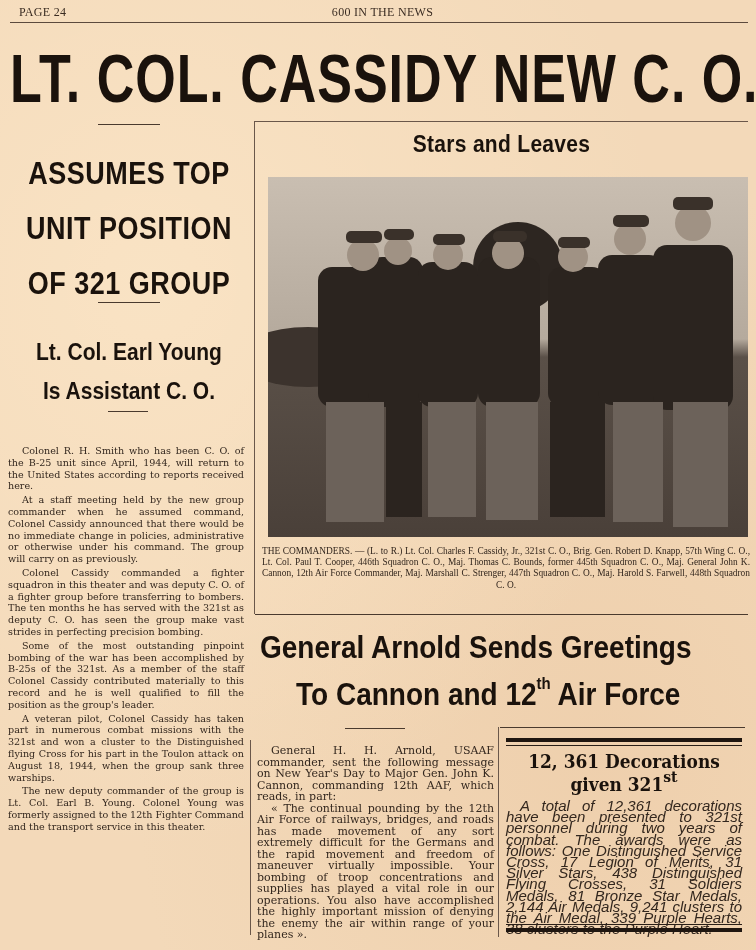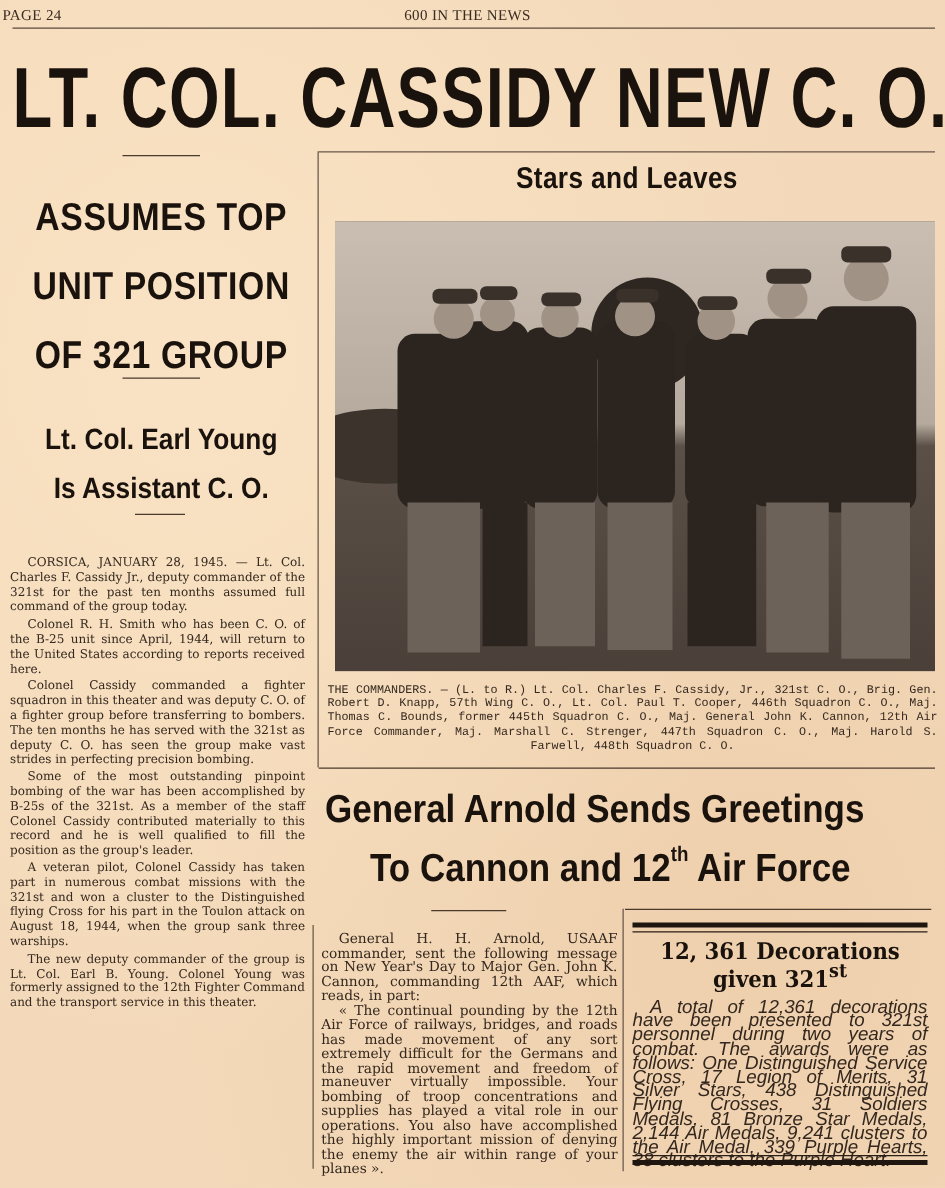--- a/index.html
+++ b/index.html
@@ -9,21 +9,21 @@
     background-image:
       radial-gradient(ellipse at 20% 30%, rgba(255,235,205,0.55), rgba(0,0,0,0) 60%),
       radial-gradient(ellipse at 80% 80%, rgba(230,190,150,0.35), rgba(0,0,0,0) 55%);
     color: #2a1f17;
     font-family: "DejaVu Serif", serif;
     position: relative;
   }
   .page { position: absolute; left: 0; top: 0; width: 756px; height: 950px; }
 
   
-  .running-head { position: absolute; top: 5px; left: 2px; right: 10px; height: 16px;
+  .running-head { position: absolute; top: 5px; left: 19px; right: 10px; height: 16px;
     font-family: "Liberation Serif", serif; font-size: 12px; color: #3a2c22; letter-spacing: 0.3px; }
   .running-head .pg { position: absolute; left: 0; top: 0; }
   .running-head .title { position: absolute; left: 0; right: 0; top: 0; text-align: center; }
   .head-rule { position: absolute; top: 22px; left: 10px; right: 8px; height: 1px; background: #5c4a3d; }
 
   
   .headline { position: absolute; top: 30px; left: 10px; width: 740px; height: 80px;
     font-family: "Liberation Sans", sans-serif; font-weight: bold; color: #1a120c;
     font-size: 56px; line-height: 80px; white-space: nowrap;
     transform: scaleY(1.22) scaleX(0.93); transform-origin: left top; letter-spacing: 1px; }
@@ -48,21 +48,21 @@
 
   
   .photo-box-frame-top { position: absolute; top: 121px; left: 255px; right: 8px; height: 1px; background: #6a574a; }
   .stars-title { position: absolute; top: 130px; left: 255px; right: 8px; text-align: center;
     font-family: "Liberation Sans", sans-serif; font-weight: bold; font-size: 21px; color: #1a120c;
     transform: scaleY(1.15); transform-origin: center top; letter-spacing: 0.3px; }
   .photo { position: absolute; left: 268px; top: 177px; width: 480px; height: 360px;
     background: #8e8378; overflow: hidden; }
   .photo svg { display: block; }
   .caption { position: absolute; left: 262px; top: 546px; width: 488px;
-    font-family: Liberation Mono, monospace; font-size: 9.4px; line-height: 11.2px;
+    font-family: Liberation Serif, serif; font-size: 9.4px; line-height: 11.2px;
     text-align: justify; text-align-last: center; color: #33271e; }
   .caption-rule { position: absolute; top: 614px; left: 255px; right: 8px; height: 1px; background: #4a3a2e; }
 
   
   .arnold-head { position: absolute; left: 258px; width: 492px; top: 624px;
     font-family: "Liberation Sans", sans-serif; font-weight: bold; color: #1a120c;
     font-size: 28px; line-height: 42px; white-space: nowrap;
     transform: scaleY(1.12); transform-origin: left top; }
   .arnold-head .l1 { display: block; padding-left: 2px; }
   .arnold-head .l2 { display: block; padding-left: 38px; }
@@ -106,22 +106,22 @@
       <div>UNIT POSITION</div>
       <div>OF 321 GROUP</div>
     </div>
     <div class="short-rule" style="left:98px; width:62px; top:192px;"></div>
     <div class="left-sub">
       <div>Lt. Col. Earl Young</div>
       <div>Is Assistant C. O.</div>
     </div>
     <div class="short-rule" style="left:108px; width:40px; top:301px;"></div>
     <div class="left-body">
-      <p>CORSICA, JANUARY 28, 1945. — Lt. Col. Charles F. Cassidy Jr., deputy commander of the 321st for the past ten months assumed full command of the group today.</p>
       <p>Colonel R. H. Smith who has been C. O. of the B-25 unit since April, 1944, will return to the United States according to reports received here.</p>
+      <p>At a staff meeting held by the new group commander when he assumed command, Colonel Cassidy announced that there would be no immediate change in policies, administrative or otherwise under his command. The group will carry on as previously.</p>
       <p>Colonel Cassidy commanded a fighter squadron in this theater and was deputy C. O. of a fighter group before transferring to bombers. The ten months he has served with the 321st as deputy C. O. has seen the group make vast strides in perfecting precision bombing.</p>
       <p>Some of the most outstanding pinpoint bombing of the war has been accomplished by B-25s of the 321st. As a member of the staff Colonel Cassidy contributed materially to this record and he is well qualified to fill the position as the group's leader.</p>
       <p>A veteran pilot, Colonel Cassidy has taken part in numerous combat missions with the 321st and won a cluster to the Distinguished flying Cross for his part in the Toulon attack on August 18, 1944, when the group sank three warships.</p>
       <p>The new deputy commander of the group is Lt. Col. Earl B. Young. Colonel Young was formerly assigned to the 12th Fighter Command and the transport service in this theater.</p>
     </div>
   </div>
 
   <div class="col-divider" style="left:254px; top:121px; height:493px;"></div>
   <div class="col-divider" style="left:250px; top:740px; height:195px;"></div>
   <div class="col-divider" style="left:498px; top:727px; height:210px;"></div>

